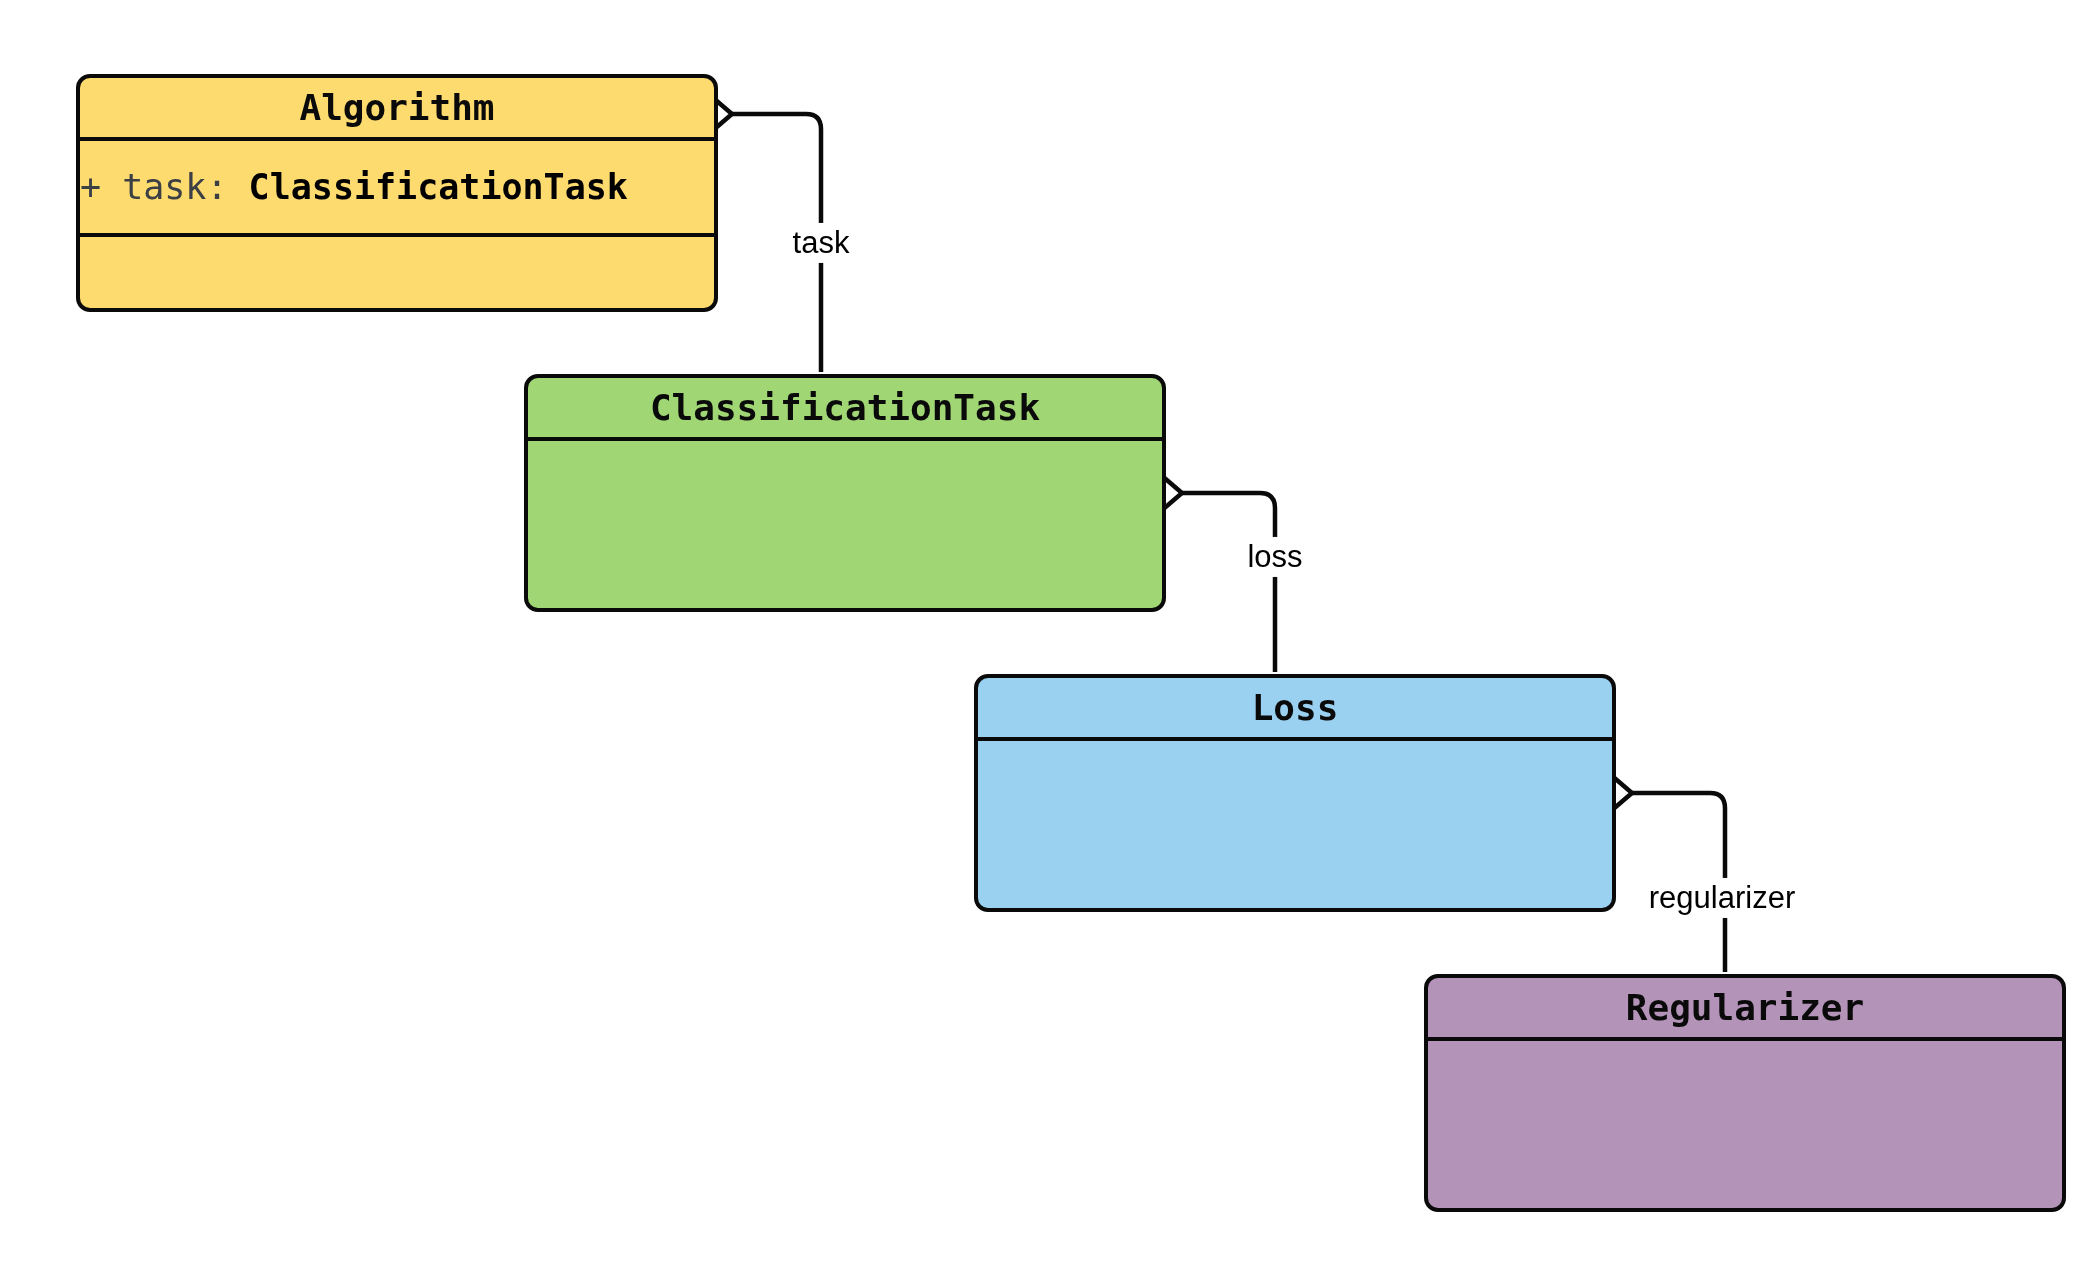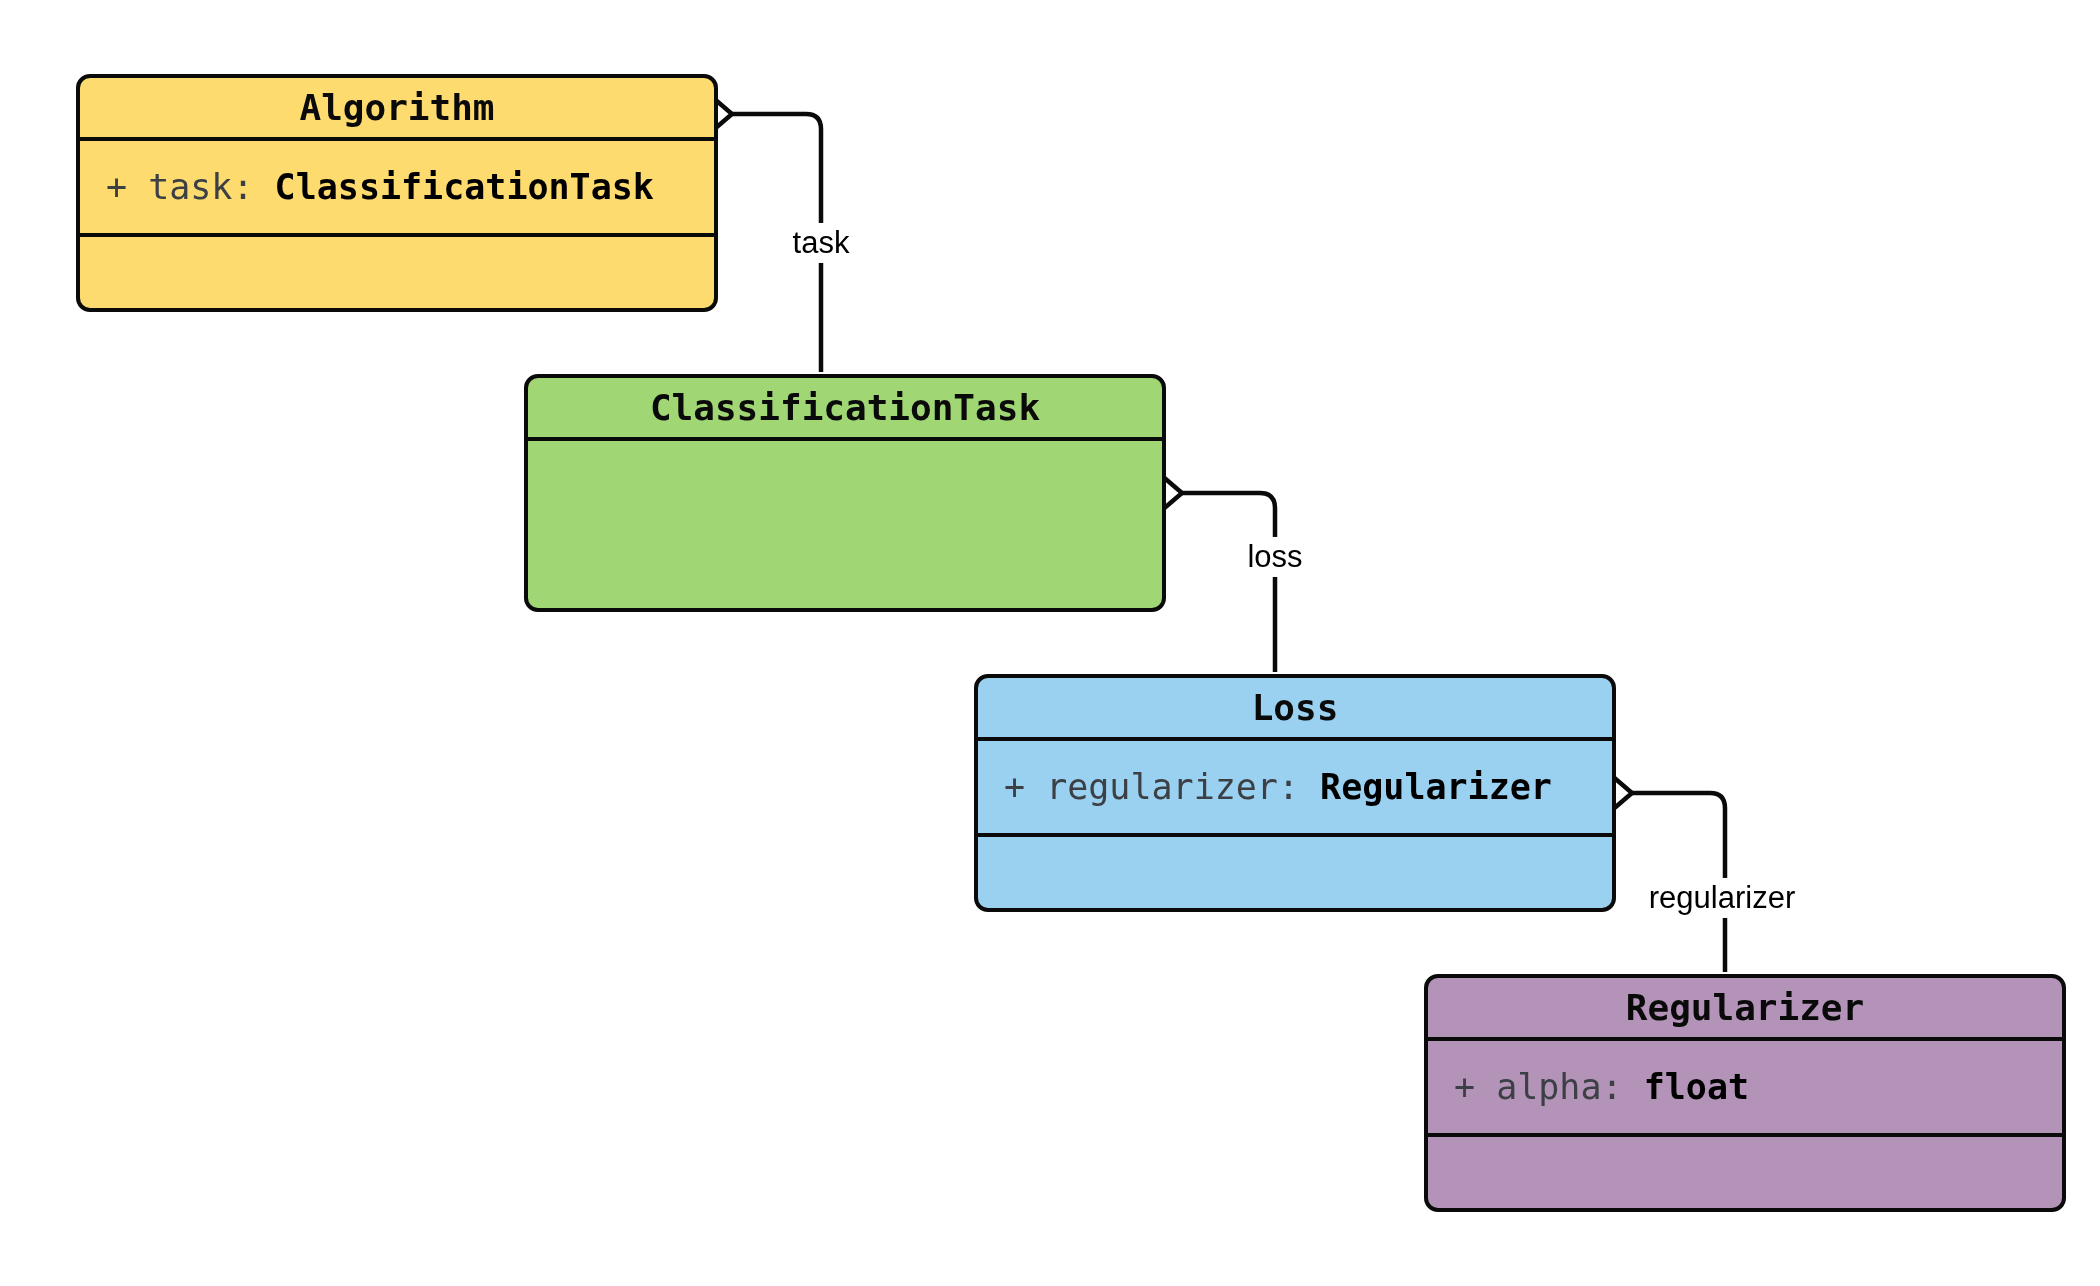--- a/index.html
+++ b/index.html
@@ -24,21 +24,20 @@
     height:59px;flex:0 0 59px;
     border-bottom:4px solid #0a0a0a;
     display:flex;align-items:center;justify-content:center;
     font-weight:bold;font-size:36px;color:#0a0a0a;
     letter-spacing:0px;
   }
   .uml-attrs{
     height:92px;flex:0 0 92px;
     border-bottom:4px solid #0a0a0a;
     display:flex;align-items:center;
-    padding-left:26px;
     font-size:35px;
   }
   .attr-line{white-space:pre;}
   .attr-vis,.attr-name,.attr-sep{color:#3c4045;font-weight:normal;}
   .attr-type{color:#000000;font-weight:bold;}
   .uml-empty{flex:1 1 auto;}
   .pos-algorithm{left:76px;top:74px;}
   .pos-classificationtask{left:524px;top:374px;}
   .pos-loss{left:974px;top:674px;}
   .pos-regularizer{left:1424px;top:974px;}
@@ -86,27 +85,21 @@
     <div class="uml-empty"></div>
   </div>
 
   <div class="uml-class pos-classificationtask" style="background-color: rgb(160, 214, 116);">
     <div class="uml-title">ClassificationTask</div>
     <div class="uml-empty"></div>
   </div>
 
   <div class="uml-class pos-loss" style="background-color: rgb(154, 208, 240);">
     <div class="uml-title">Loss</div>
-    <div class="uml-attrs">
-      <span class="attr-line"><span class="attr-vis">+ </span><span class="attr-name">regularizer</span><span class="attr-sep">: </span><span class="attr-type">Regularizer</span></span>
-    </div>
     <div class="uml-empty"></div>
   </div>
 
   <div class="uml-class pos-regularizer" style="background-color: rgb(180, 147, 184);">
     <div class="uml-title">Regularizer</div>
-    <div class="uml-attrs">
-      <span class="attr-line"><span class="attr-vis">+ </span><span class="attr-name">alpha</span><span class="attr-sep">: </span><span class="attr-type">float</span></span>
-    </div>
     <div class="uml-empty"></div>
   </div>
 
 </div>
 
 </body></html>

